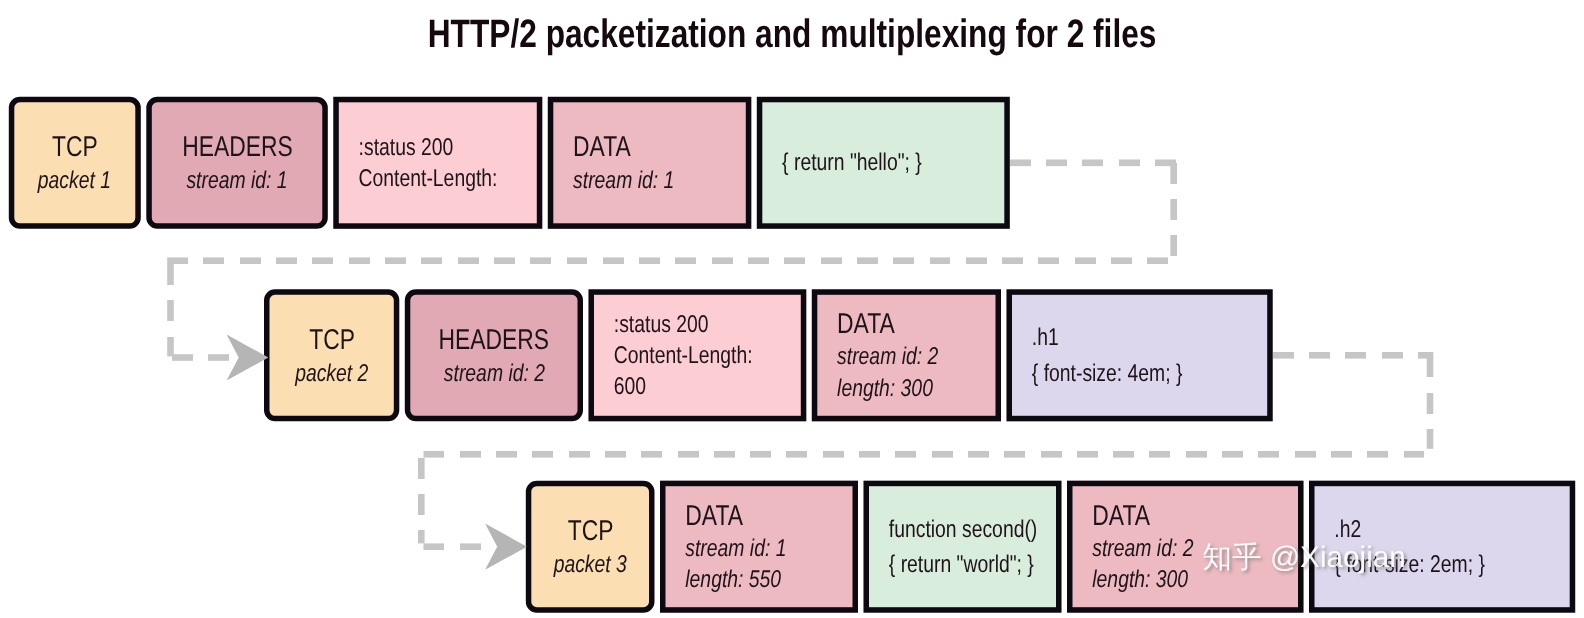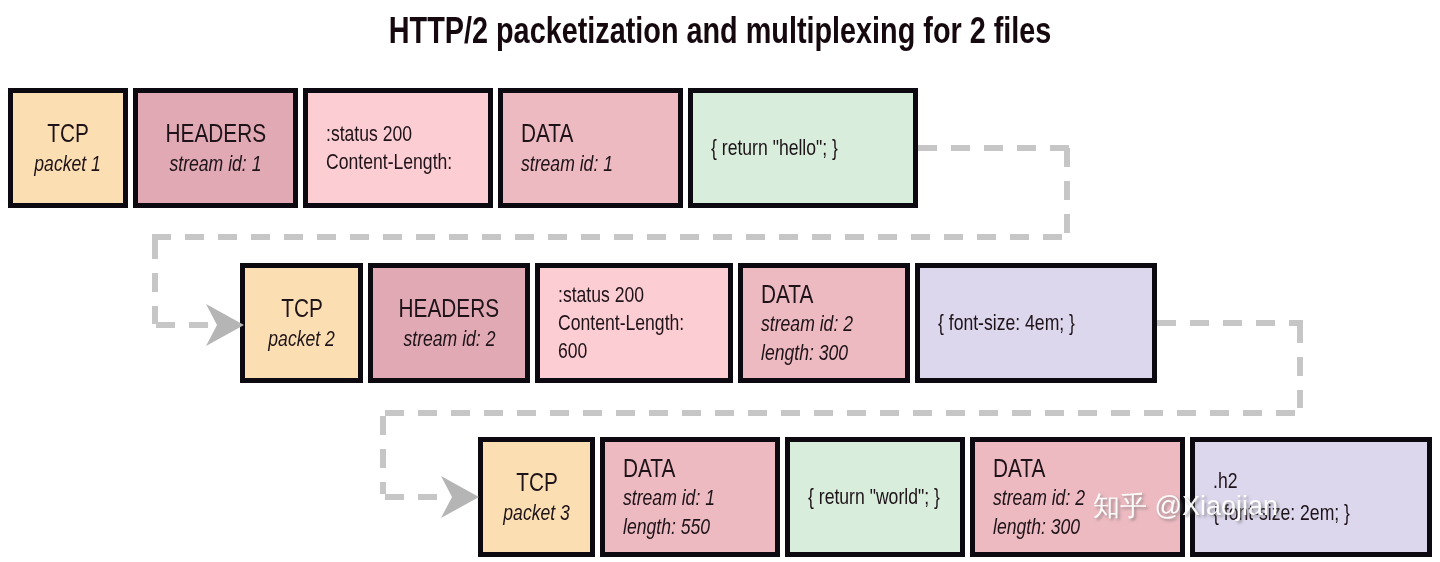--- a/index.html
+++ b/index.html
@@ -42,20 +42,21 @@
     display: flex;
     flex-direction: column;
     justify-content: center;
     padding: 4px 8px 4px 18px;
     overflow: hidden;
   }
   .cell.center {
     align-items: center;
     text-align: center;
     padding: 4px 6px;
+    border-radius: 10px;
   }
   .line { font-size: 22px; line-height: 1.28; white-space: nowrap; }
   .line.lbl { font-size: 26px; line-height: 1.2; }
   .line.it { font-style: italic; }
   .line.code { line-height: 1.45; }
 
   .dh {
     position: absolute;
     height: 6px;
     background: repeating-linear-gradient(90deg, #c6c6c6 0 19px, transparent 19px 33px);
@@ -120,35 +121,37 @@
       <div class="line"><span class="cond">:status 200</span></div>
       <div class="line"><span class="cond">Content-Length:</span></div>
       <div class="line"><span class="cond">600</span></div>
     </div>
     <div class="cell" style="width: 172px; background-color: rgb(237, 186, 193);">
       <div class="line lbl"><span class="cond">DATA</span></div>
       <div class="line it"><span class="cond">stream id: 2</span></div>
       <div class="line it"><span class="cond">length: 300</span></div>
     </div>
     <div class="cell" style="width: 242px; background-color: rgb(221, 215, 237);">
+      <div class="line code"><span class="cond">.h1</span></div>
       <div class="line code"><span class="cond">{ font-size: 4em; }</span></div>
     </div>
   </div>
 
   <div class="row" style="left:478px; top:437px;">
     <div class="cell center" style="width: 117px; background-color: rgb(251, 223, 179);">
       <div class="line lbl"><span class="cond">TCP</span></div>
       <div class="line it"><span class="cond">packet 3</span></div>
     </div>
     <div class="cell" style="width: 180px; background-color: rgb(237, 186, 193);">
       <div class="line lbl"><span class="cond">DATA</span></div>
       <div class="line it"><span class="cond">stream id: 1</span></div>
       <div class="line it"><span class="cond">length: 550</span></div>
     </div>
     <div class="cell" style="width: 180px; background-color: rgb(216, 237, 220);">
+      <div class="line code"><span class="cond">function second()</span></div>
       <div class="line code"><span class="cond">{ return "world"; }</span></div>
     </div>
     <div class="cell" style="width: 215px; background-color: rgb(237, 186, 193);">
       <div class="line lbl"><span class="cond">DATA</span></div>
       <div class="line it"><span class="cond">stream id: 2</span></div>
       <div class="line it"><span class="cond">length: 300</span></div>
     </div>
     <div class="cell" style="width: 242px; background-color: rgb(221, 215, 237);">
       <div class="line code"><span class="cond">.h2</span></div>
       <div class="line code"><span class="cond">{ font-size: 2em; }</span></div>

